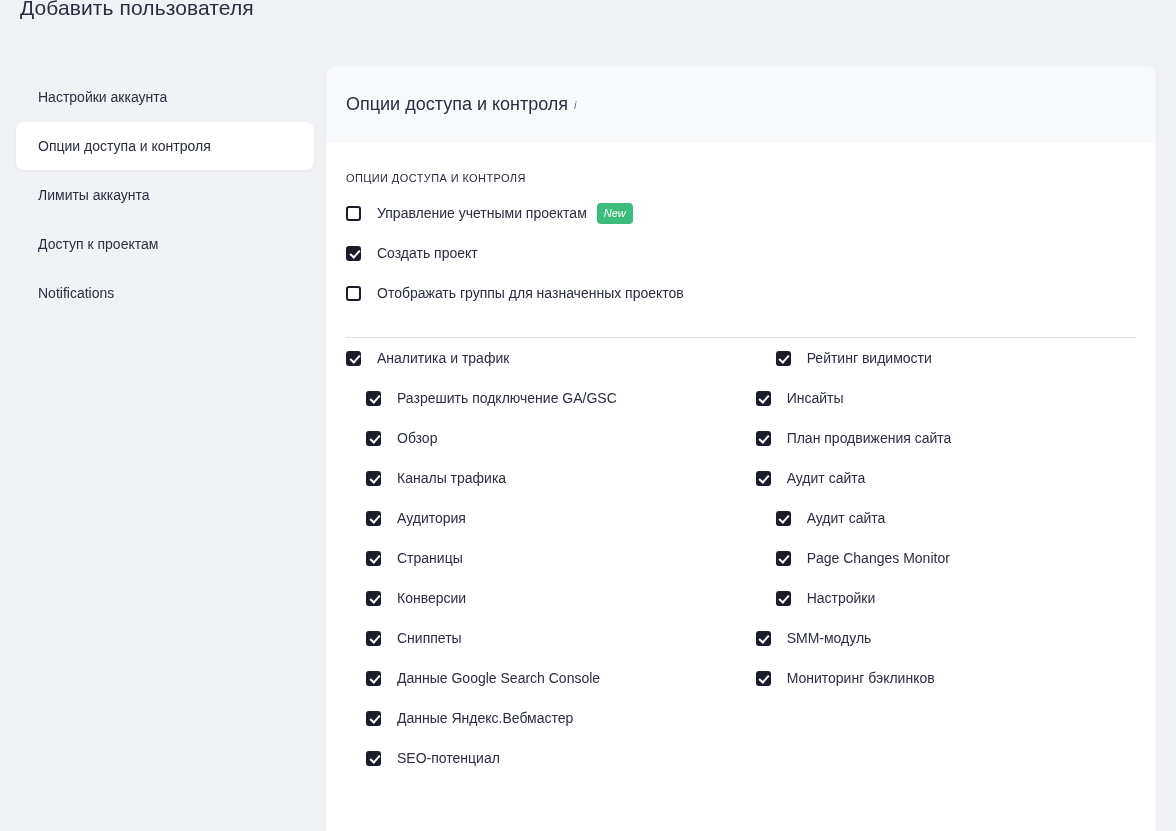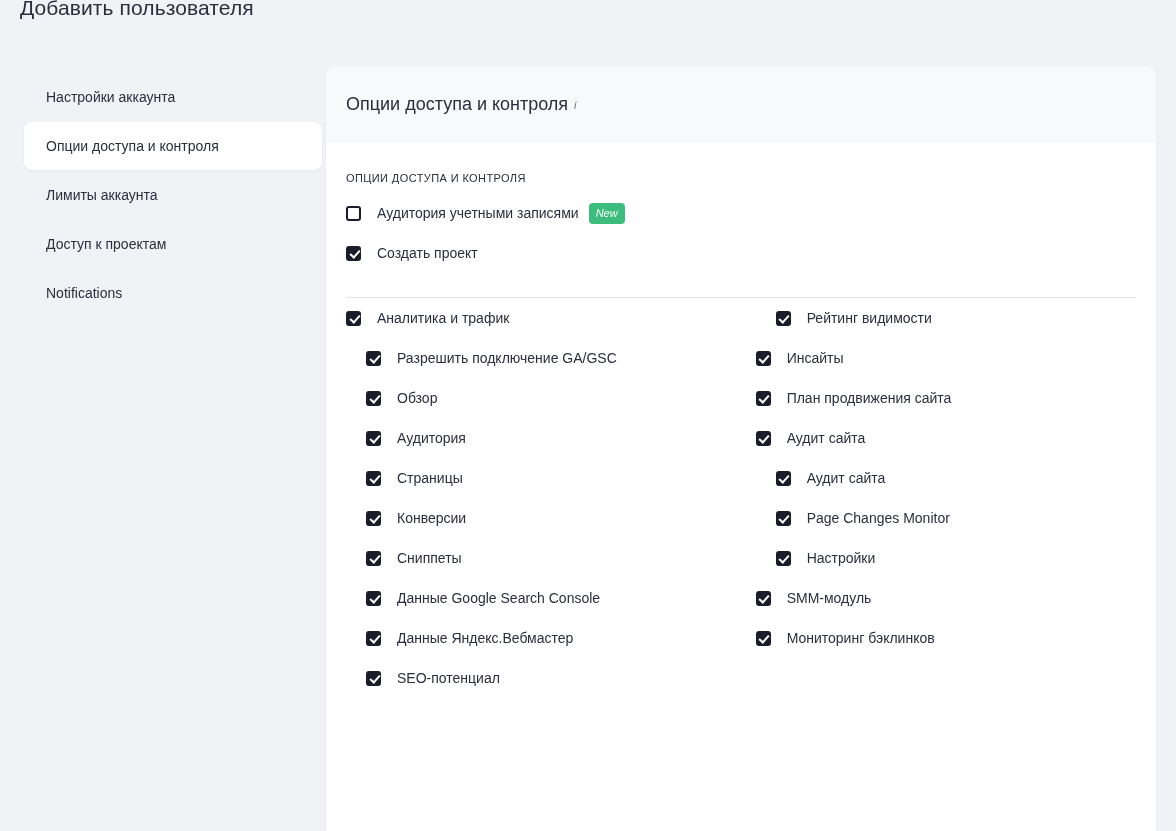--- a/index.html
+++ b/index.html
@@ -21,21 +21,21 @@
     top: -4px;
     font-size: 21px;
     font-weight: 400;
     color: #2a2e3e;
     letter-spacing: 0.1px;
   }
 
   
   .sidebar {
     position: absolute;
-    left: 16px;
+    left: 8px;
     top: 72px;
     width: 314px;
   }
   .nav-item {
     height: 48px;
     display: flex;
     align-items: center;
     padding-left: 22px;
     font-size: 14px;
     color: #2a2e3e;
@@ -188,29 +188,33 @@
     <h2>Опции доступа и контроля</h2>
     <span class="info-icon">i</span>
   </div>
 
   <div class="card-body">
 
     <div class="section-label">Опции доступа и контроля</div>
 
     <div class="check-row">
       <span class="cbx"></span>
-      <span class="check-label">Аудитория учетными записями</span>
+      <span class="check-label">Управление учетными проектам</span>
       <span class="badge-new">New</span>
     </div>
 
     <div class="check-row">
       <span class="cbx checked"></span>
       <span class="check-label">Создать проект</span>
     </div>
 
+    <div class="check-row">
+      <span class="cbx"></span>
+      <span class="check-label">Отображать группы для назначенных проектов</span>
+    </div>
 
     <div class="divider"></div>
 
 
     <div class="proj-grid">
 
       <div class="proj-col">
         <div class="check-row">
           <span class="cbx checked"></span>
           <span class="check-label">Аналитика и трафик</span>
@@ -218,20 +222,24 @@
         <div class="check-row indent">
           <span class="cbx checked"></span>
           <span class="check-label">Разрешить подключение GA/GSC</span>
         </div>
         <div class="check-row indent">
           <span class="cbx checked"></span>
           <span class="check-label">Обзор</span>
         </div>
         <div class="check-row indent">
           <span class="cbx checked"></span>
+          <span class="check-label">Каналы трафика</span>
+        </div>
+        <div class="check-row indent">
+          <span class="cbx checked"></span>
           <span class="check-label">Аудитория</span>
         </div>
         <div class="check-row indent">
           <span class="cbx checked"></span>
           <span class="check-label">Страницы</span>
         </div>
         <div class="check-row indent">
           <span class="cbx checked"></span>
           <span class="check-label">Конверсии</span>
         </div>

